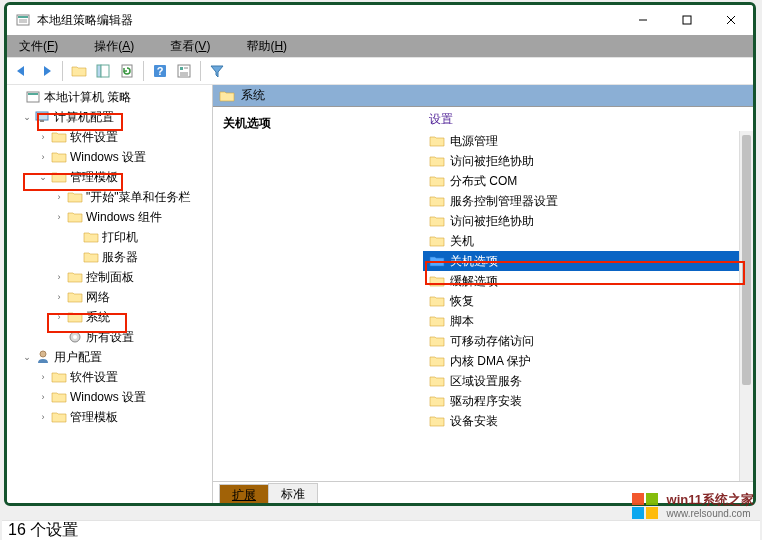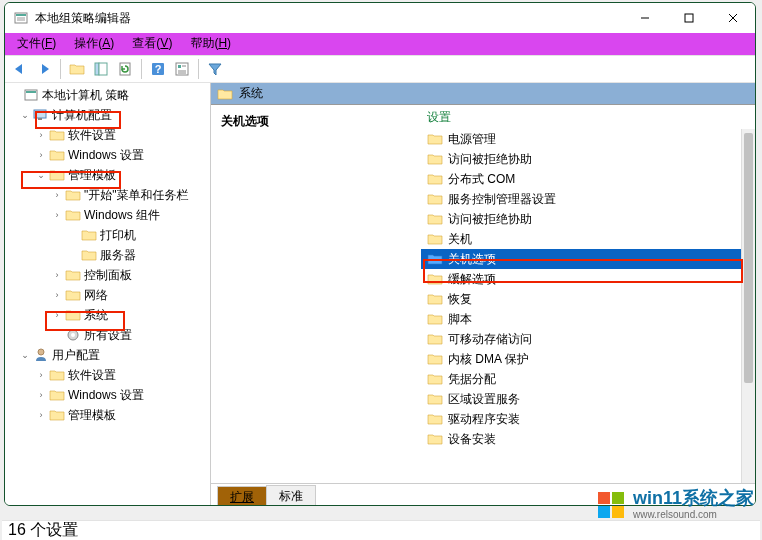--- a/index.html
+++ b/index.html
@@ -1,26 +1,26 @@
 <!DOCTYPE html>
 <html><head>
   <meta charset="utf-8">
   <style>
     * { box-sizing: border-box; margin: 0; padding: 0; }
     body { font-family: "Microsoft YaHei", "Segoe UI", Tahoma, sans-serif; font-size: 12px; width: 762px; height: 540px; background: #efefef; overflow: hidden; position: relative; }
     
-    .window { background: #fff; width: 752px; height: 504px; margin: 2px 4px; border: 1px solid #14532d; border-radius: 6px; overflow: hidden; display: flex; flex-direction: column; position: relative; }
+    .window { background: #fff; width: 752px; height: 504px; margin: 2px 4px; border: 3px solid #14532d; border-radius: 6px; overflow: hidden; display: flex; flex-direction: column; position: relative; }
     
     .titlebar { height: 30px; display: flex; align-items: center; padding: 0 0 0 8px; background: #fff; }
     .titlebar .title-icon { width: 16px; height: 16px; margin-right: 6px; }
     .titlebar .title-text { flex: 1; font-size: 12px; color: #000; }
     .titlebar .win-controls { display: flex; }
     .titlebar .win-btn { width: 44px; height: 30px; display: flex; align-items: center; justify-content: center; cursor: pointer; }
     
-    .menubar { height: 22px; display: flex; padding: 0 4px; background: #d946ef; gap: 2px; }
+    .menubar { height: 22px; display: flex; align-items: center; padding: 0 4px; background: #a3a3a3; gap: 20px; }
     .menubar .menu-item { padding: 2px 8px; cursor: pointer; font-size: 12px; }
     .menubar .menu-key { text-decoration: underline; }
     
     .toolbar { height: 28px; display: flex; align-items: center; padding: 0 4px; background: #fff; border-top: 1px solid #e3e3e3; border-bottom: 1px solid #e3e3e3; gap: 2px; }
     .toolbar .tool-btn { width: 22px; height: 22px; display: flex; align-items: center; justify-content: center; cursor: pointer; border: 1px solid transparent; }
     .toolbar .sep { width: 1px; height: 20px; background: #ccc; margin: 0 3px; }
     
     .content { flex: 1; display: flex; overflow: hidden; }
     .tree-panel { width: 206px; border-right: 1px solid #ccc; overflow: auto; background: #fff; padding: 2px 0; }
     .tree-node { display: flex; align-items: center; height: 20px; white-space: nowrap; cursor: pointer; padding-right: 16px; }
@@ -30,21 +30,21 @@
     
     .right-panel { flex: 1; display: flex; flex-direction: column; background: #fff; position: relative; }
     .path-header { height: 22px; background: #8bafd5; display: flex; align-items: center; padding: 0 6px; color: #fff; border-bottom: 1px solid #999; }
     .path-header .folder-ico { width: 16px; height: 14px; margin-right: 6px; }
     .path-text { font-size: 12px; color: #000; }
     
     .detail-body { flex: 1; display: flex; overflow: hidden; }
     .detail-left { width: 210px; padding: 8px 10px; }
     .detail-title { font-weight: bold; font-size: 12px; color: #000; }
     .detail-right { flex: 1; display: flex; flex-direction: column; position: relative; }
-    .col-header { height: 24px; display: flex; align-items: center; padding: 2px 6px; font-size: 12px; color: #15803d; border-bottom: 0; }
+    .col-header { height: 24px; display: flex; align-items: center; padding: 2px 6px; font-size: 12px; color: #4c1d95; border-bottom: 0; }
     .list-container { flex: 1; overflow: auto; position: relative; }
     .list-item { display: flex; align-items: center; height: 20px; padding: 0 6px; cursor: pointer; }
     .list-item.selected { background: #0a64c4; color: #fff; }
     .list-item .folder-sm { width: 16px; height: 14px; margin-right: 5px; flex-shrink: 0; }
     .list-item .item-text { font-size: 12px; }
     
     .tab-strip { height: 22px; display: flex; align-items: flex-end; border-top: 1px solid #ccc; background: #fff; padding-left: 6px; }
     .tab-btn { padding: 2px 12px; font-size: 12px; border: 1px solid #ccc; border-bottom: none; margin-right: -1px; background: #f0f0f0; cursor: pointer; height: 20px; }
     .tab-btn.active { background: #a16207; position: relative; top: 1px; text-decoration: underline; }
     
@@ -55,21 +55,21 @@
     
     .red-box { position: absolute; border: 2px solid #e20; pointer-events: none; z-index: 50; }
     
     .v-scrollbar { position: absolute; right: 0; top: 24px; bottom: 0; width: 14px; background: #f0f0f0; border-left: 1px solid #ddd; }
     .v-thumb { position: absolute; left: 2px; right: 2px; top: 4px; height: 250px; background: #c1c1c1; border-radius: 2px; }
     
     .watermark { position: absolute; right: 8px; bottom: 20px; display: flex; align-items: center; gap: 8px; opacity: 0.95; pointer-events: none; }
     .wm-logo { width: 28px; height: 28px; display: flex; flex-wrap: wrap; }
     .wm-sq { width: 12px; height: 12px; margin: 1px; }
     .wm-text { display: flex; flex-direction: column; line-height: 1.1; }
-    .wm-text .l1 { font-size: 18px; font-weight: bold; color: #0369a1; }
+    .wm-text .l1 { font-size: 13px; font-weight: bold; color: #7f1d1d; }
     .wm-text .l2 { font-size: 10px; color: #666; }
   </style>
 </head>
 <body>
 
 <div class="window">
 
   <div class="titlebar">
     <span class="title-icon">
       <svg width="16" height="16" viewBox="0 0 16 16">
@@ -406,26 +406,20 @@
               <div class="list-item">
                 <span class="folder-sm"><svg width="16" height="14" viewBox="0 0 16 14">
                     <path class="folder-svg" d="M1 3 L6 3 L7 4 L15 4 L15 12 L1 12 Z"></path>
                   </svg></span>
                 <span class="item-text">内核 DMA 保护</span>
               </div>
               <div class="list-item">
                 <span class="folder-sm"><svg width="16" height="14" viewBox="0 0 16 14">
                     <path class="folder-svg" d="M1 3 L6 3 L7 4 L15 4 L15 12 L1 12 Z"></path>
                   </svg></span>
-                <span class="item-text">凭据分配</span>
-              </div>
-              <div class="list-item">
-                <span class="folder-sm"><svg width="16" height="14" viewBox="0 0 16 14">
-                    <path class="folder-svg" d="M1 3 L6 3 L7 4 L15 4 L15 12 L1 12 Z"></path>
-                  </svg></span>
                 <span class="item-text">区域设置服务</span>
               </div>
               <div class="list-item">
                 <span class="folder-sm"><svg width="16" height="14" viewBox="0 0 16 14">
                     <path class="folder-svg" d="M1 3 L6 3 L7 4 L15 4 L15 12 L1 12 Z"></path>
                   </svg></span>
                 <span class="item-text">驱动程序安装</span>
               </div>
               <div class="list-item">
                 <span class="folder-sm"><svg width="16" height="14" viewBox="0 0 16 14">

